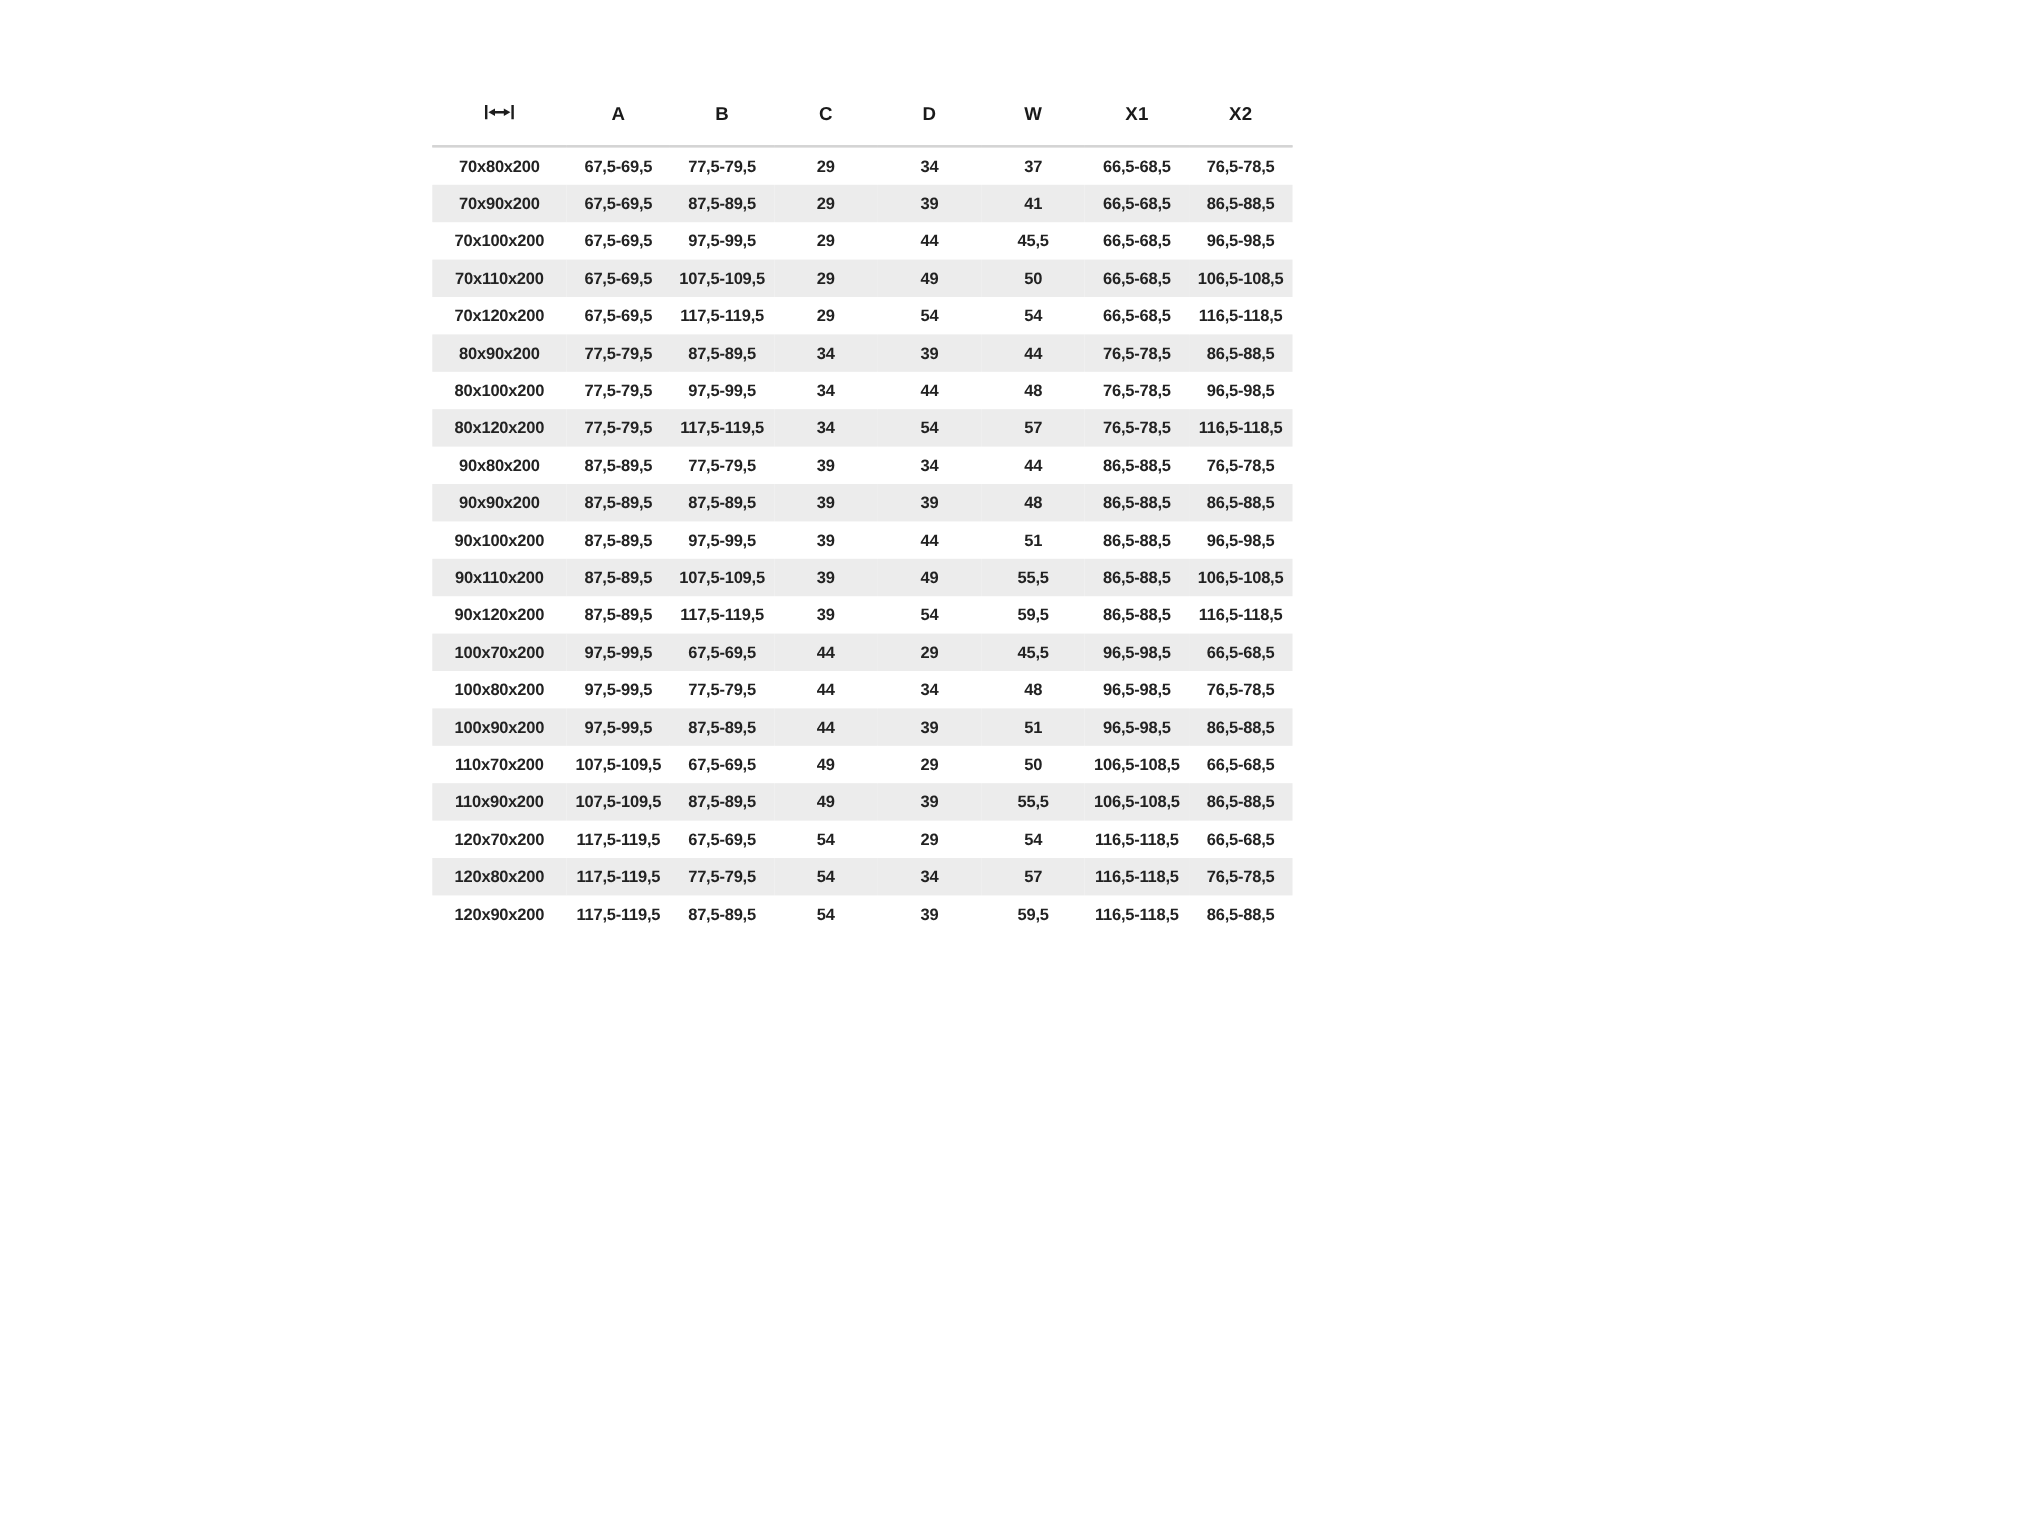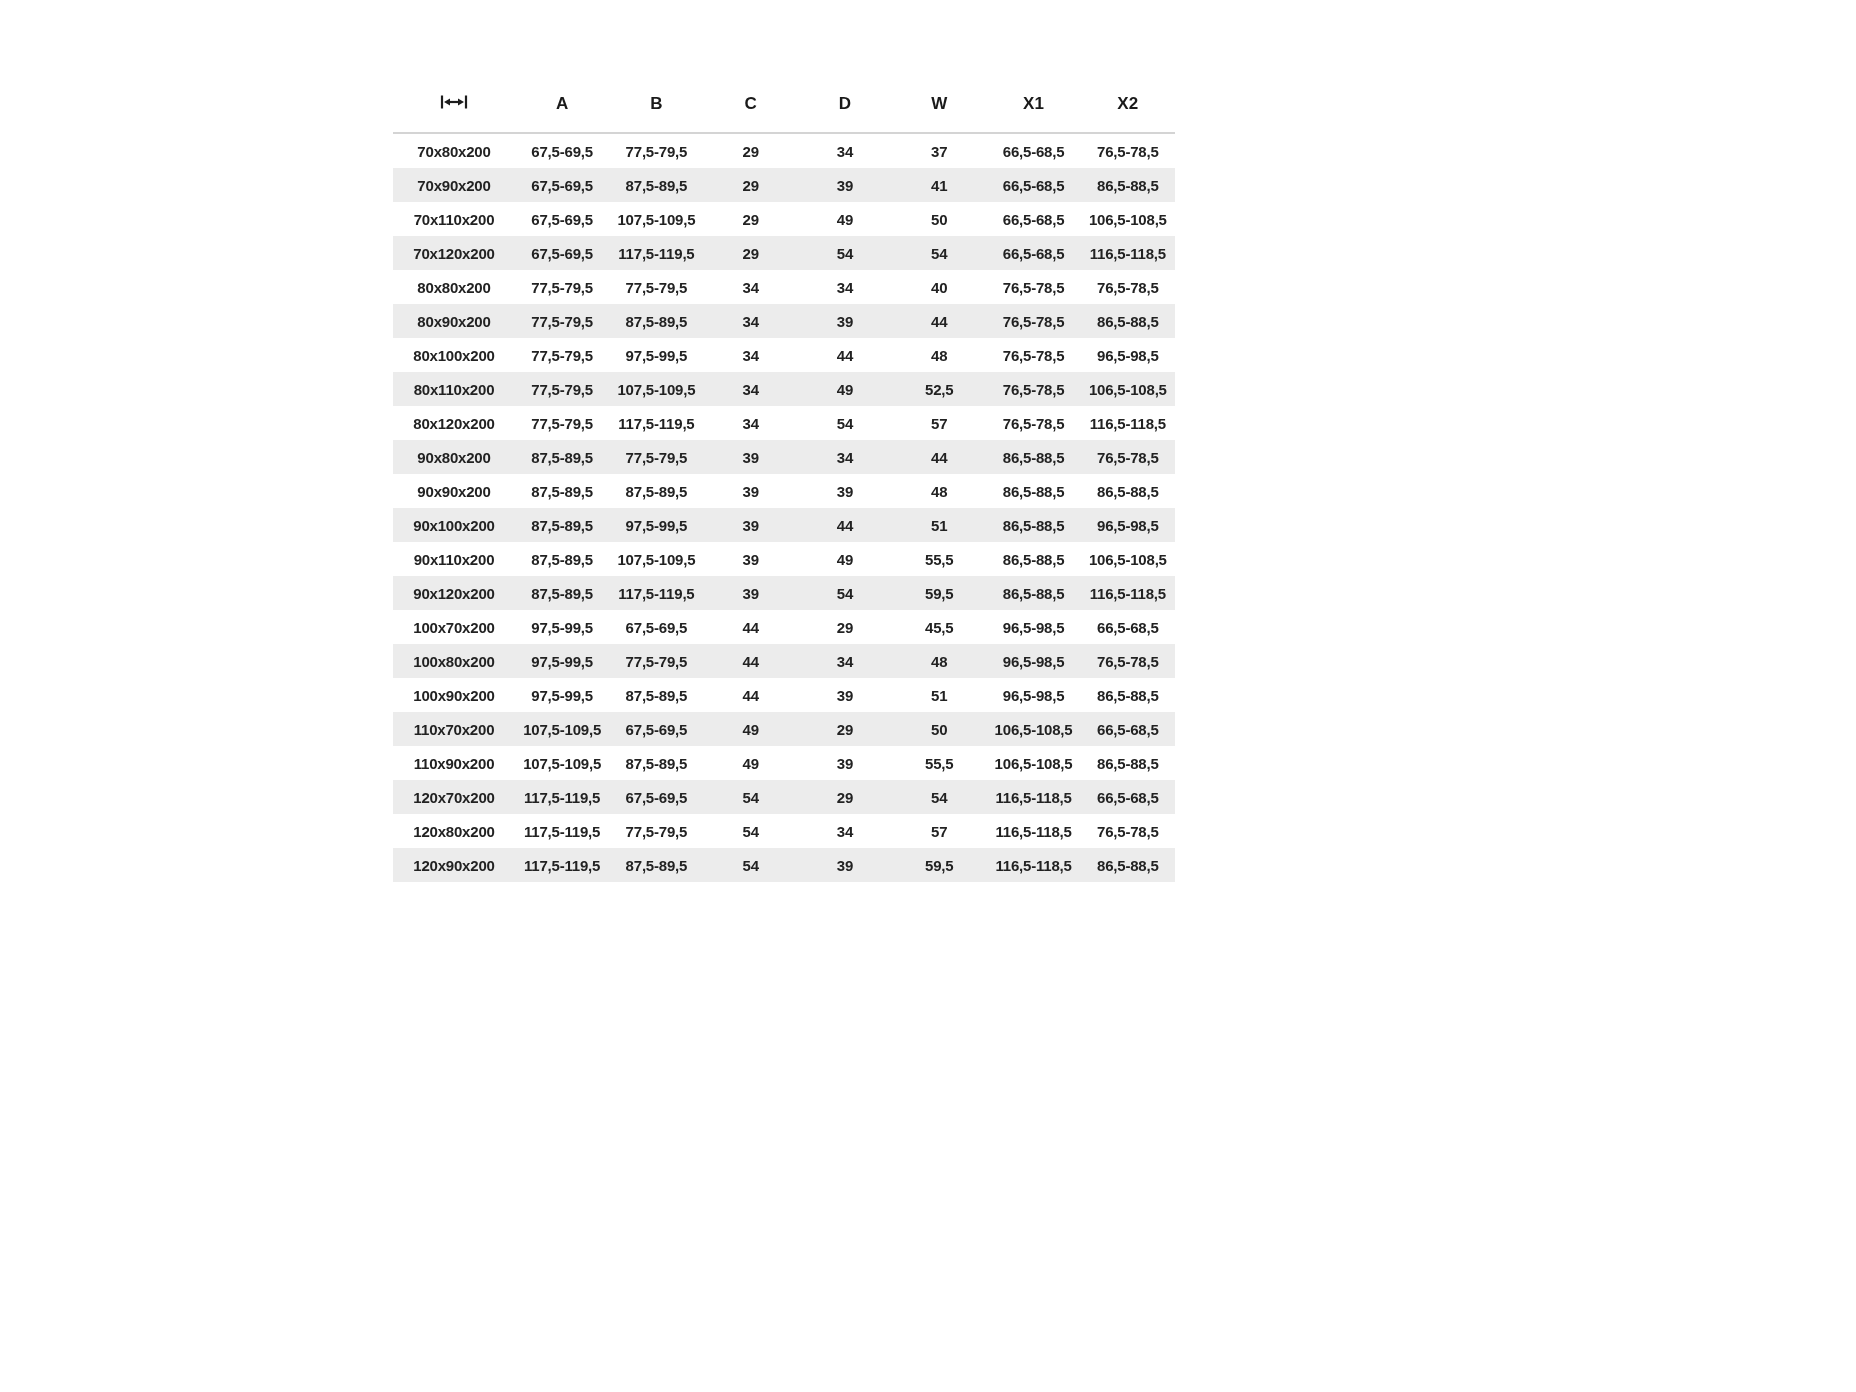--- a/index.html
+++ b/index.html
@@ -113,78 +113,68 @@
     <td>70x90x200</td>
     <td>67,5-69,5</td>
     <td>87,5-89,5</td>
     <td>29</td>
     <td>39</td>
     <td>41</td>
     <td>66,5-68,5</td>
     <td>86,5-88,5</td>
   </tr>
         <tr>
+    <td>70x100x200</td>
+    <td>67,5-69,5</td>
+    <td>97,5-99,5</td>
+    <td>29</td>
+    <td>44</td>
+    <td>45,5</td>
+    <td>66,5-68,5</td>
+    <td>96,5-98,5</td>
+  </tr>
+        <tr>
     <td>70x110x200</td>
     <td>67,5-69,5</td>
     <td>107,5-109,5</td>
     <td>29</td>
     <td>49</td>
     <td>50</td>
     <td>66,5-68,5</td>
     <td>106,5-108,5</td>
   </tr>
         <tr>
     <td>70x120x200</td>
     <td>67,5-69,5</td>
     <td>117,5-119,5</td>
     <td>29</td>
     <td>54</td>
     <td>54</td>
     <td>66,5-68,5</td>
     <td>116,5-118,5</td>
   </tr>
         <tr>
-    <td>80x80x200</td>
-    <td>77,5-79,5</td>
-    <td>77,5-79,5</td>
-    <td>34</td>
-    <td>34</td>
-    <td>40</td>
-    <td>76,5-78,5</td>
-    <td>76,5-78,5</td>
-  </tr>
-        <tr>
     <td>80x90x200</td>
     <td>77,5-79,5</td>
     <td>87,5-89,5</td>
     <td>34</td>
     <td>39</td>
     <td>44</td>
     <td>76,5-78,5</td>
     <td>86,5-88,5</td>
   </tr>
         <tr>
     <td>80x100x200</td>
     <td>77,5-79,5</td>
     <td>97,5-99,5</td>
     <td>34</td>
     <td>44</td>
     <td>48</td>
     <td>76,5-78,5</td>
     <td>96,5-98,5</td>
-  </tr>
-        <tr>
-    <td>80x110x200</td>
-    <td>77,5-79,5</td>
-    <td>107,5-109,5</td>
-    <td>34</td>
-    <td>49</td>
-    <td>52,5</td>
-    <td>76,5-78,5</td>
-    <td>106,5-108,5</td>
   </tr>
         <tr>
     <td>80x120x200</td>
     <td>77,5-79,5</td>
     <td>117,5-119,5</td>
     <td>34</td>
     <td>54</td>
     <td>57</td>
     <td>76,5-78,5</td>
     <td>116,5-118,5</td>

